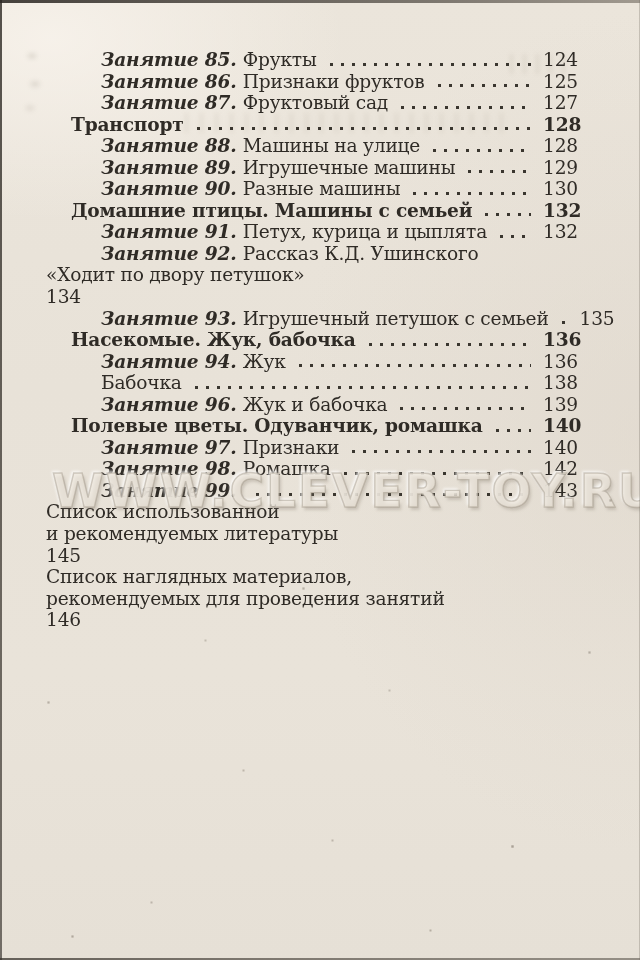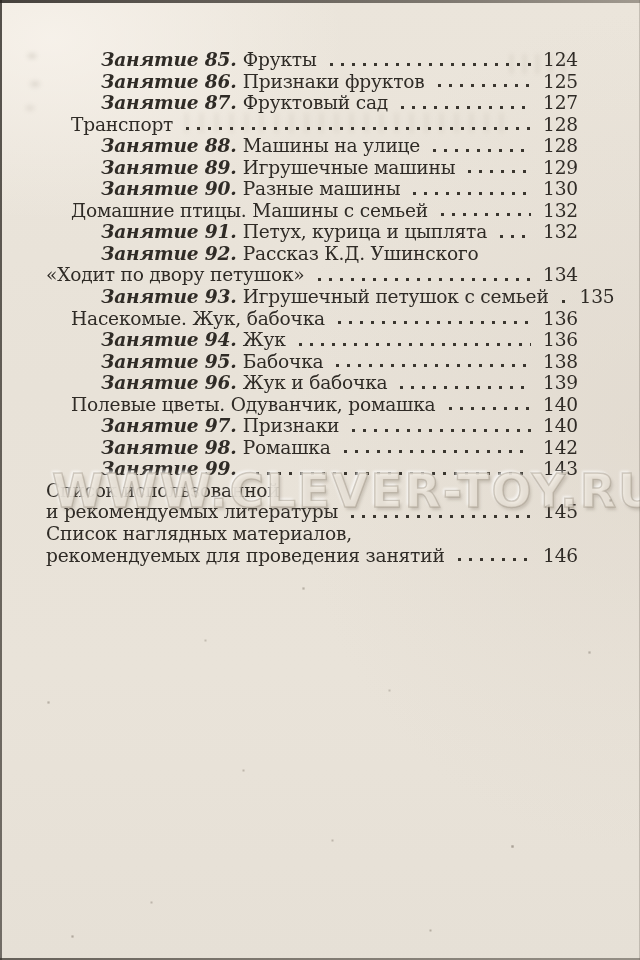--- a/index.html
+++ b/index.html
@@ -27,23 +27,23 @@
   .edge-right{position:absolute;right:0;top:0;width:1px;height:100%;
     background:rgba(110,103,93,0.30);}
 
   
   .toc{
     position:absolute;left:10px;top:49px;right:0;
     font-size:18.6px;line-height:21.55px;color:#2f2b26;
     letter-spacing:-0.2px;
   }
   .row{display:flex;align-items:stretch;padding-right:53px;white-space:nowrap;}
-  .row.section{padding-left:61px;font-weight:normal;}
+  .row.section{padding-left:61px;font-weight:bold;}
   .row.lesson{padding-left:91px;}
-  .row.cont{padding-left:36px;}
+  .row.cont{padding-left:36px;flex-direction:column;}
   .label{font-style:italic;font-weight:bold;}
   .title{}
   .leader{
     flex:1 1 auto;min-width:12px;margin:0 12px 0 7px;
     background-image:radial-gradient(circle, #3a362f 1.45px, rgba(58,54,47,0) 1.95px);
     background-size:11px 7px;background-repeat:repeat-x;
     background-position:left 2px bottom 3px;
   }
   .page-num{width:44px;text-align:left;flex:0 0 auto;}
 
@@ -170,21 +170,20 @@
         <span class="leader"></span>
         <span class="page-num">136</span>
       </div>
       <div class="row lesson">
         <span class="label">Занятие 94.&nbsp;</span>
         <span class="title">Жук</span>
         <span class="leader"></span>
         <span class="page-num">136</span>
       </div>
       <div class="row lesson">
-        <span class="label">Занятие 95.&nbsp;</span>
         <span class="title">Бабочка</span>
         <span class="leader"></span>
         <span class="page-num">138</span>
       </div>
       <div class="row lesson">
         <span class="label">Занятие 96.&nbsp;</span>
         <span class="title">Жук и бабочка</span>
         <span class="leader"></span>
         <span class="page-num">139</span>
       </div>

